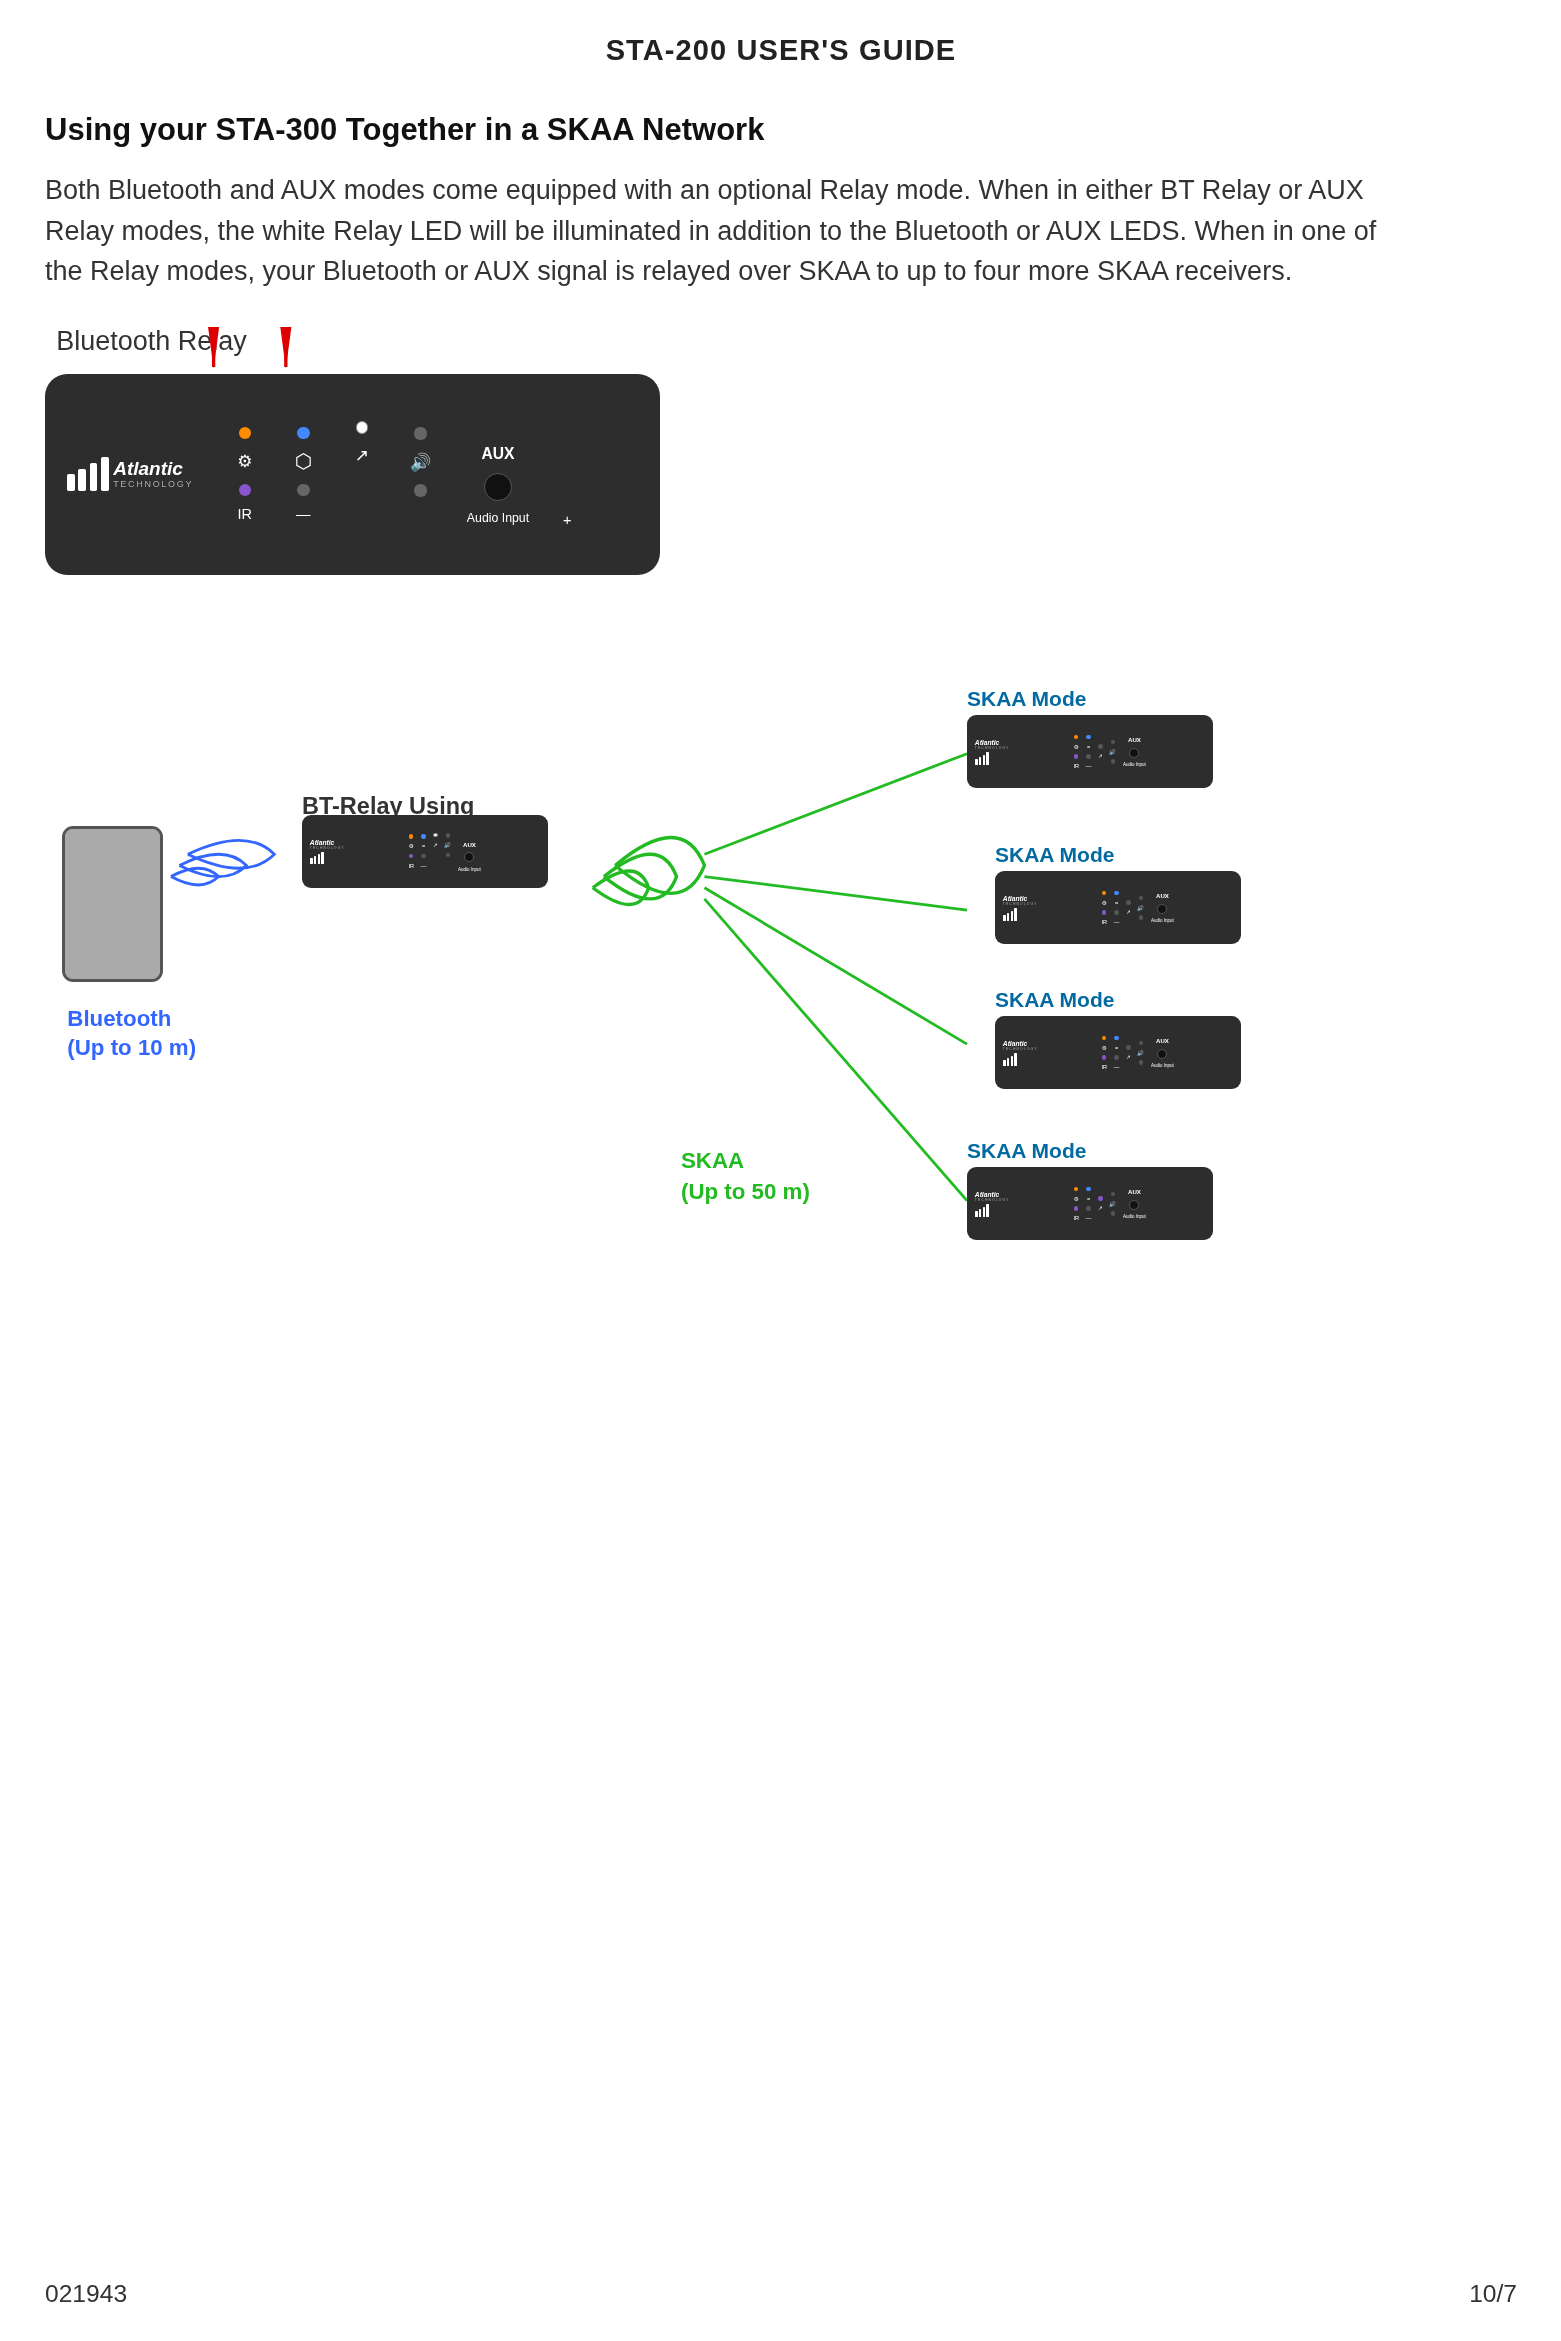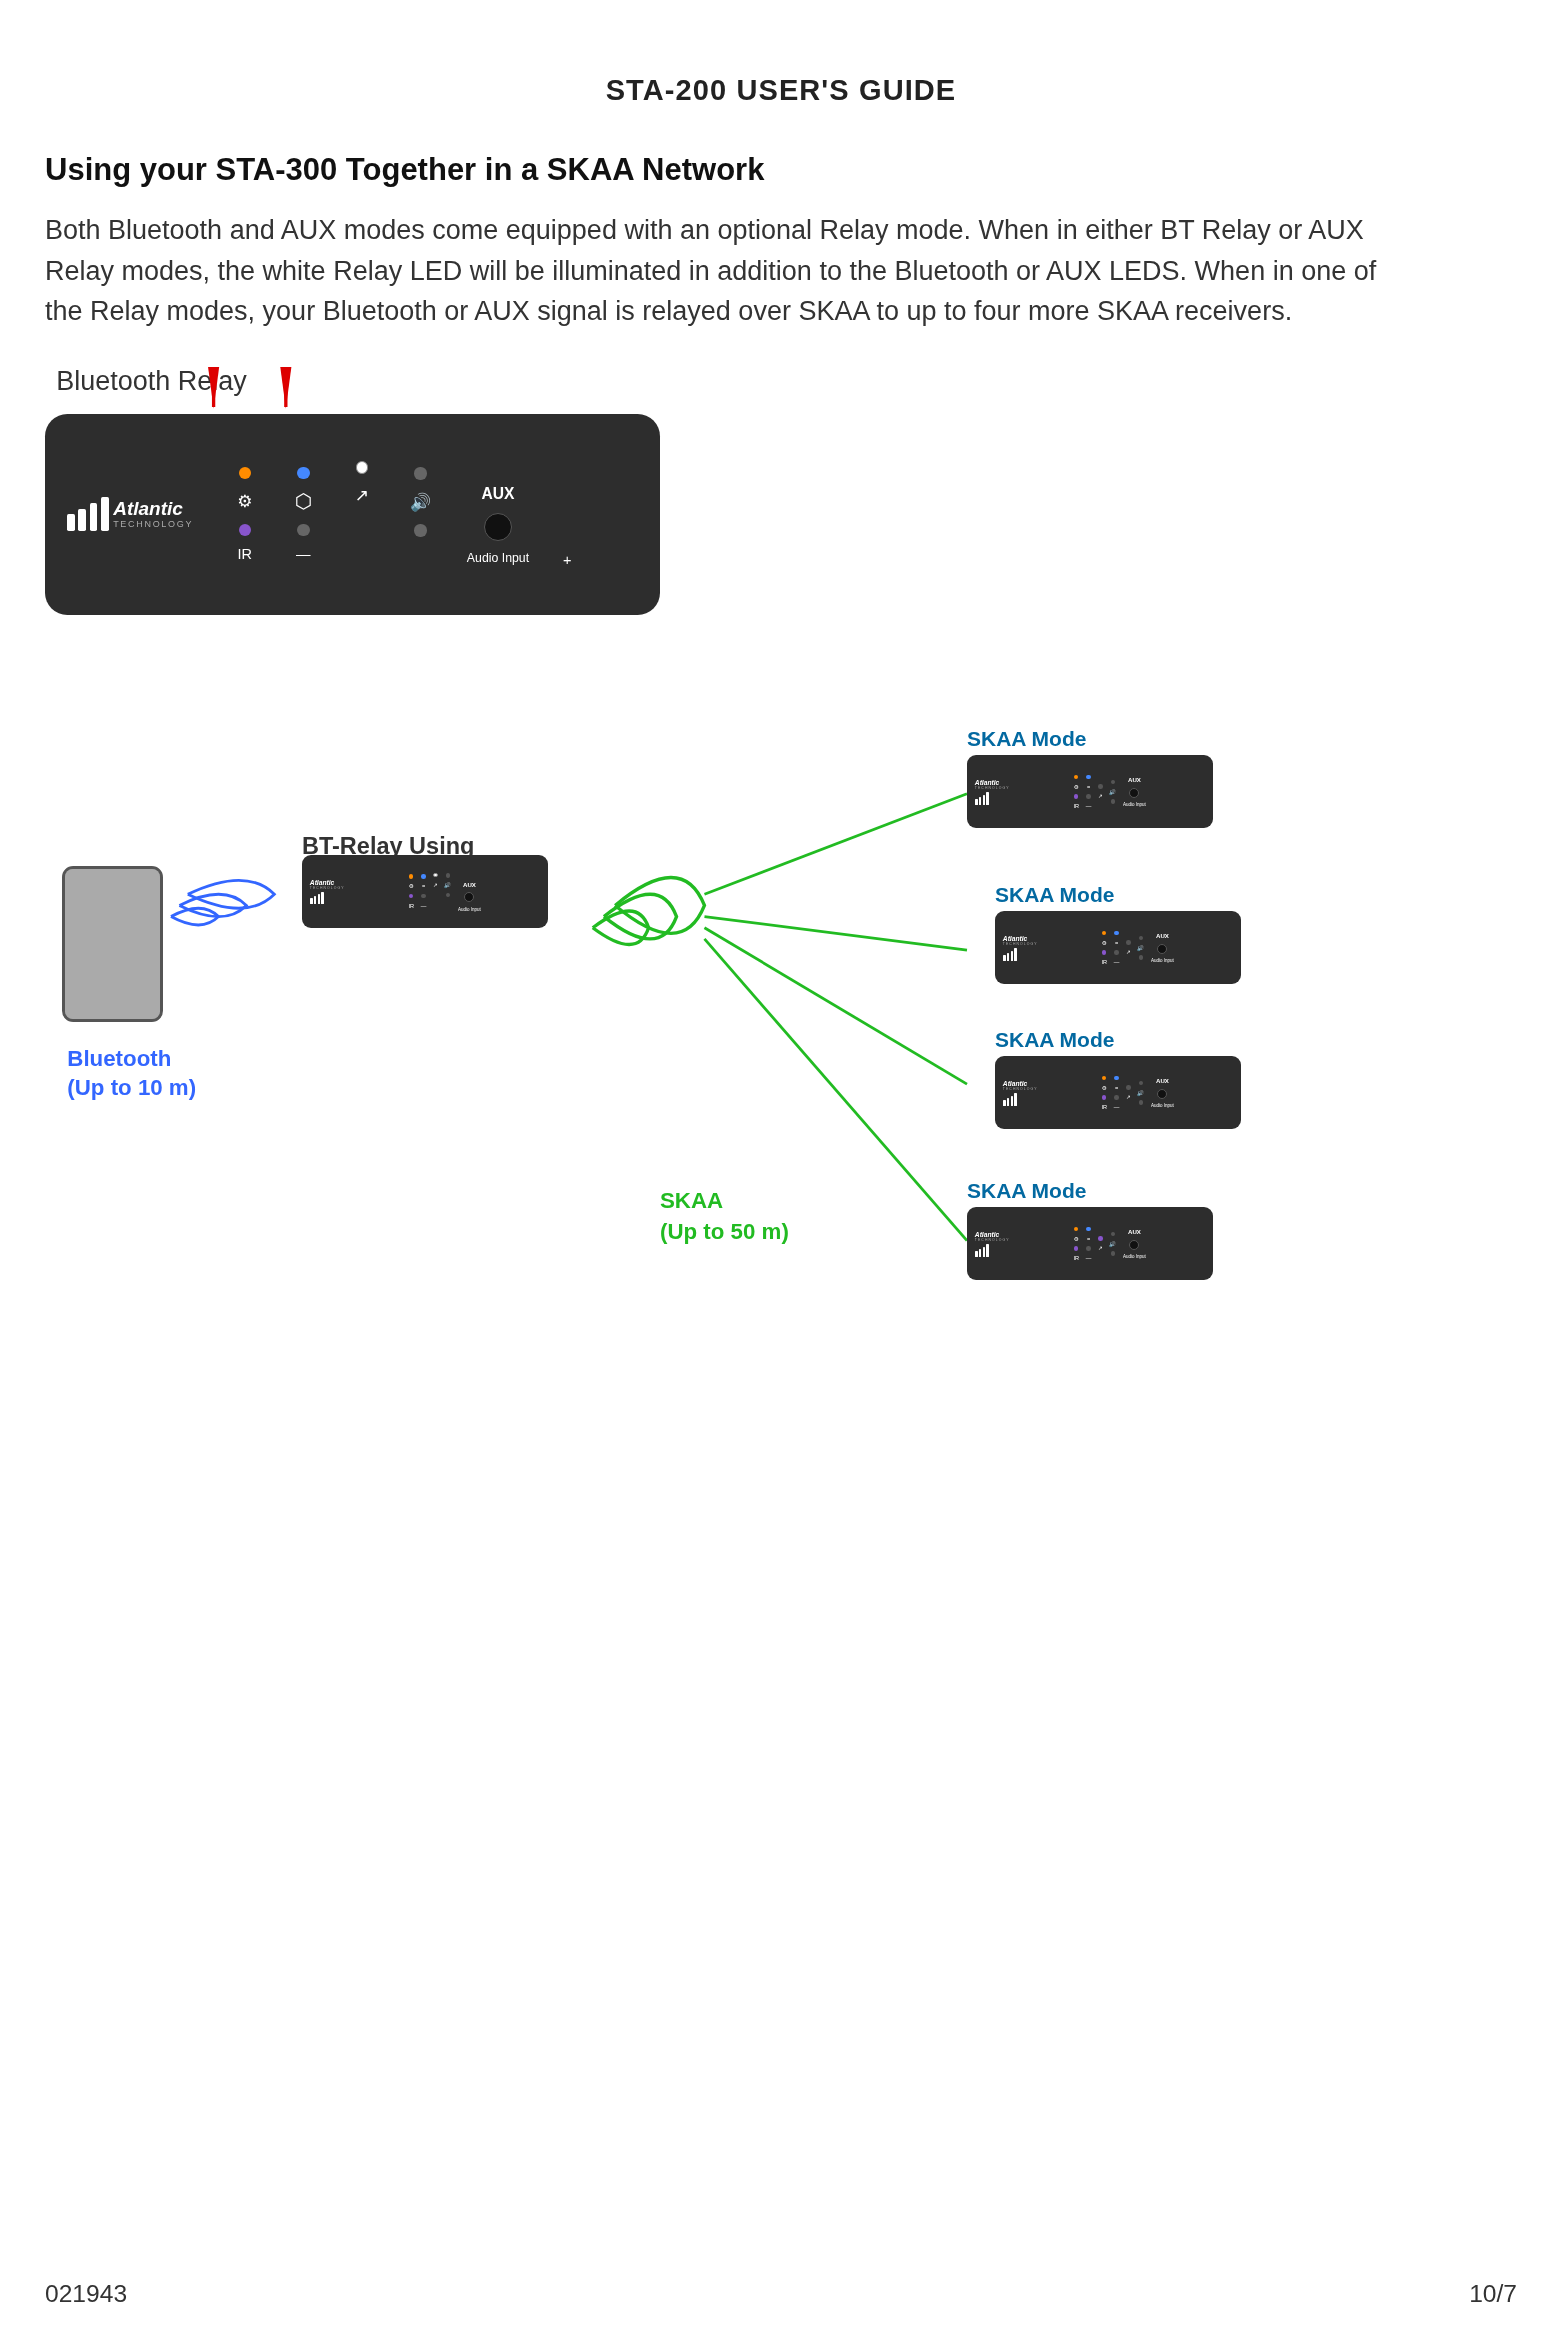--- a/index.html
+++ b/index.html
@@ -12,21 +12,20 @@
       padding: 34px 45px;
     }
 
     .page-title {
       text-align: center;
       font-size: 29px;
       font-weight: bold;
       letter-spacing: 1.1px;
       margin-bottom: 45px;
       color: #222;
-      margin-top: 40px;
     }
 
     .section-heading {
       font-size: 31px;
       font-weight: bold;
       margin-bottom: 22.3px;
       color: #111;
     }
 
     .body-text {
@@ -629,21 +628,21 @@
         </div>
         <div class="s-col">
           <div class="s-aux">AUX</div>
           <div class="s-big-circle"></div>
           <div class="s-audio">Audio Input</div>
         </div>
       </div>
     </div>
   </div>
 
-  <div style="position:absolute; left:615px; top:503px; color:#22bb22; font-size:22.3px; font-weight:bold; line-height:1.4;">
+  <div style="position:absolute; left:636px; top:503px; color:#22bb22; font-size:22.3px; font-weight:bold; line-height:1.4;">
     SKAA<br>(Up to 50 m)
   </div>
 
 </div>
 
 <div class="page-footer">
   <span>021943</span>
   <span>10/7</span>
 </div>
 

